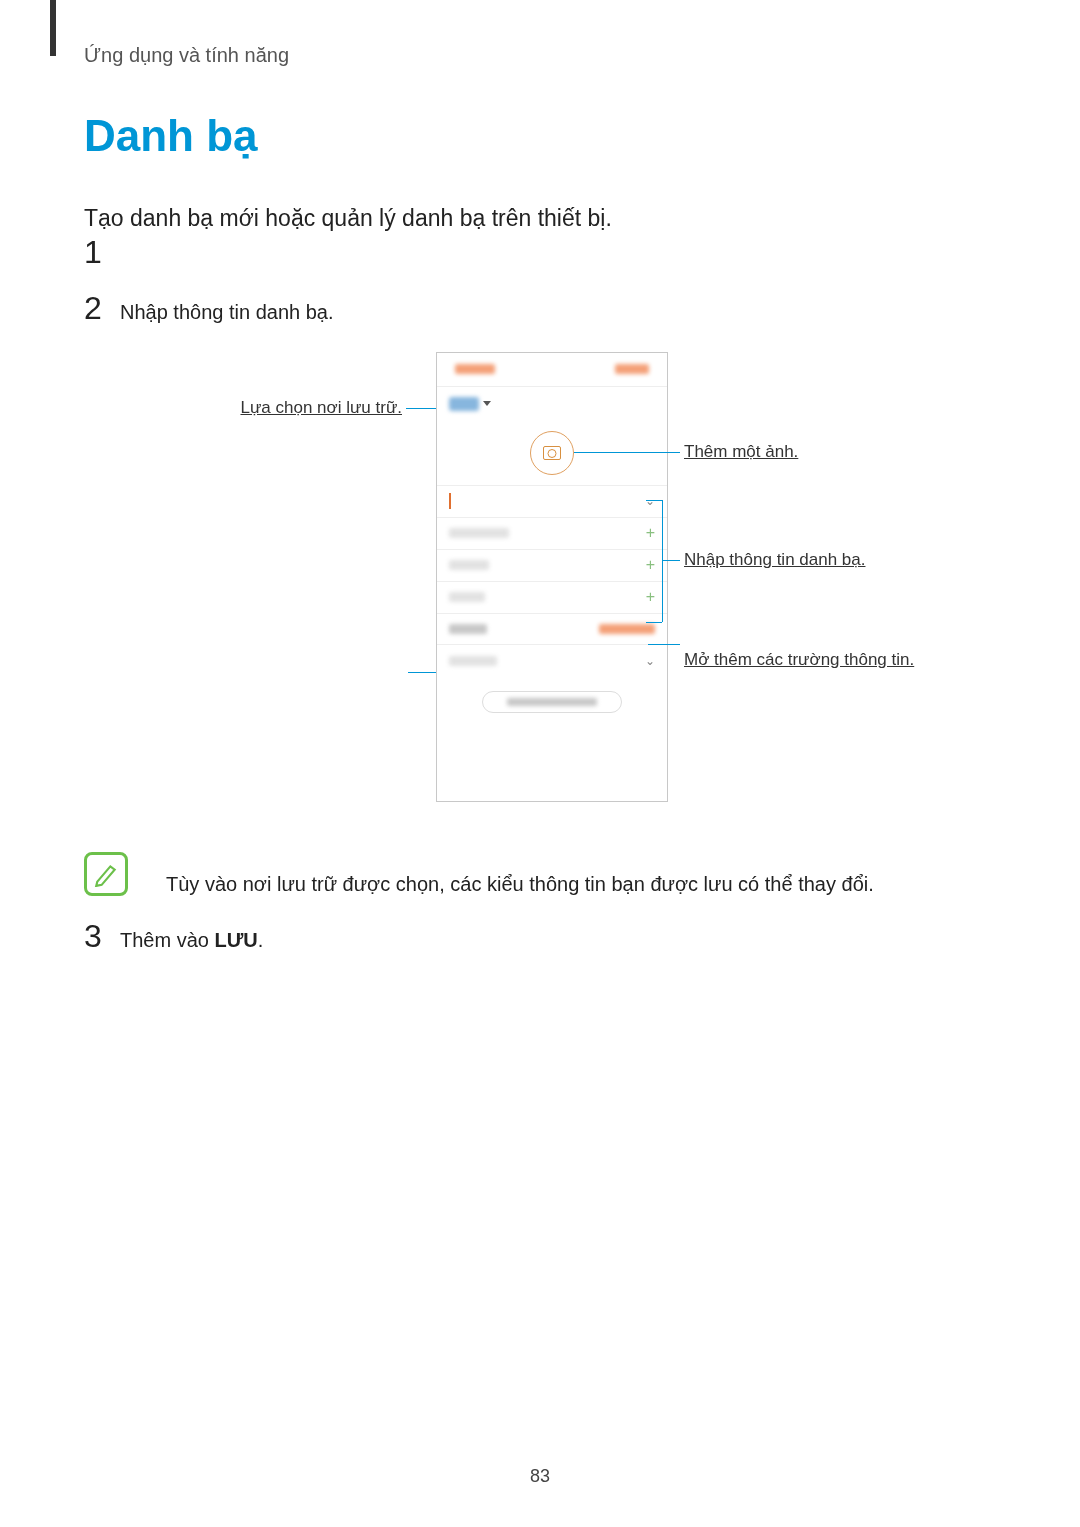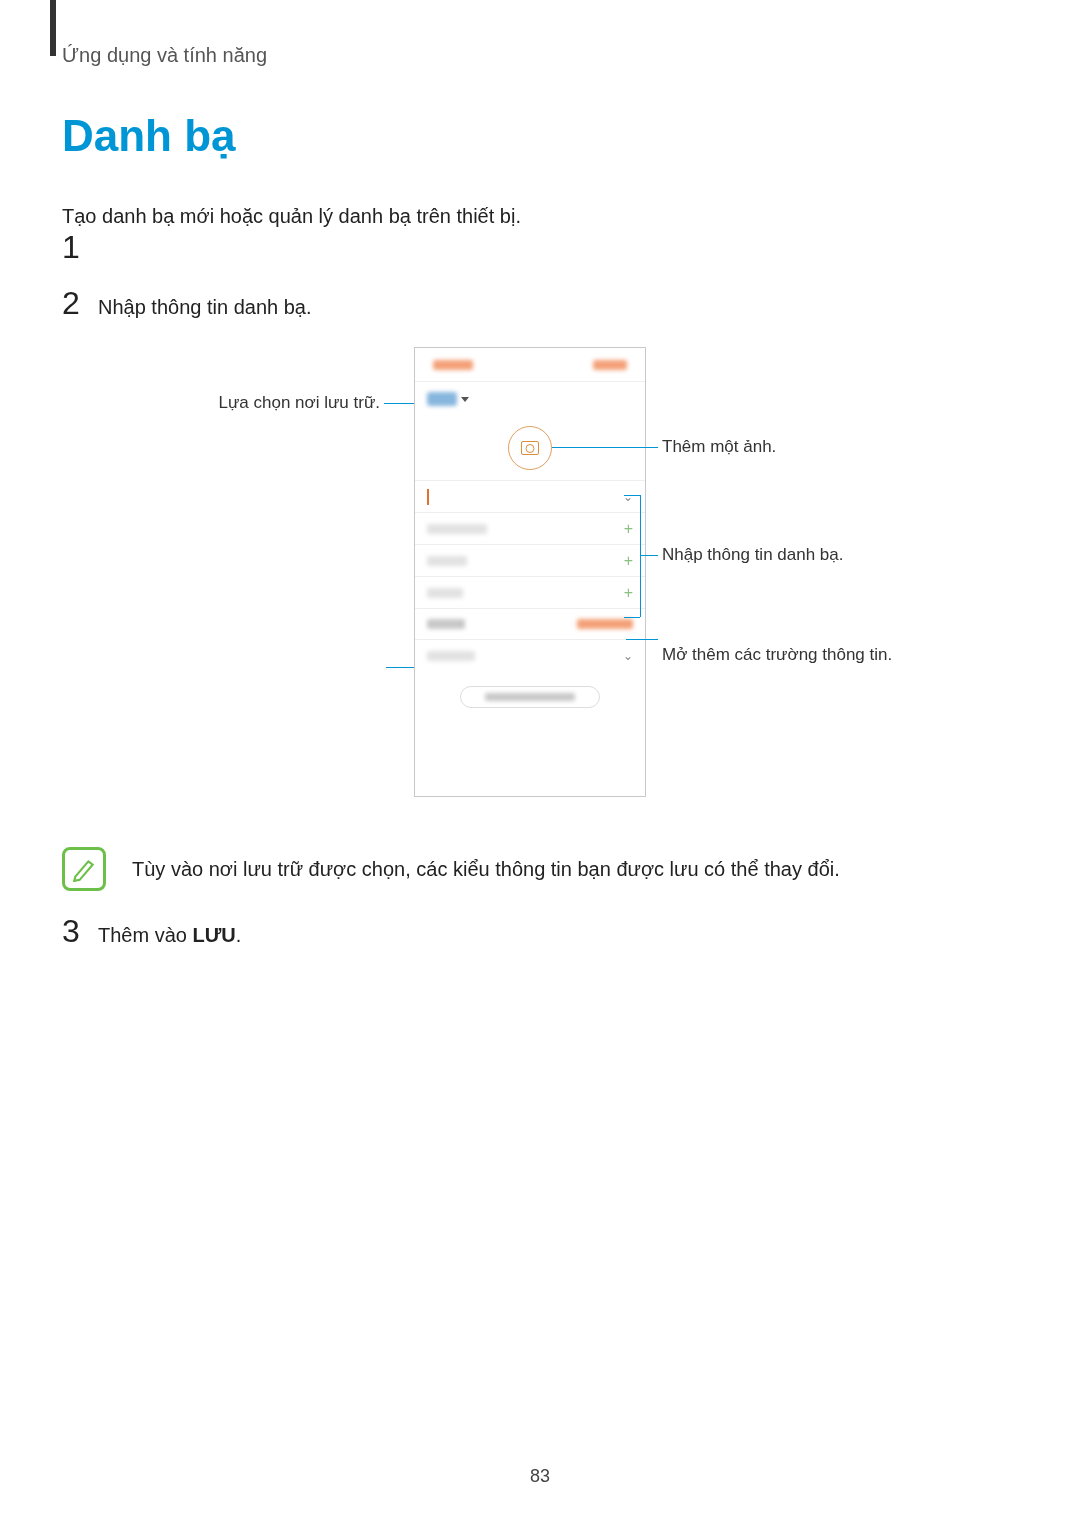--- a/index.html
+++ b/index.html
@@ -13,42 +13,42 @@
   }
   .page-marker {
     position: absolute;
     left: 50px;
     top: 0;
     width: 6px;
     height: 56px;
     background: #333;
   }
   .content {
-    padding: 44px 80px 0 62px;
+    padding: 44px 80px 0 84px;
   }
   .breadcrumb {
     font-size: 20px;
     color: #555;
     margin-bottom: 44px;
   }
   h1.main-title {
     color: #0096d6;
     font-size: 44px;
     font-weight: 700;
     margin-bottom: 40px;
   }
   h2.section {
     color: #bb1654;
     font-size: 30px;
     font-weight: 700;
     margin-top: 16px;
     margin-bottom: 14px;
   }
   p.body {
-    font-size: 20px;
+    font-size: 23px;
     color: #222;
     line-height: 1.5;
   }
   h3.subsection {
     font-size: 23px;
     font-weight: 700;
     color: #222;
     margin-top: 26px;
     margin-bottom: 18px;
   }
@@ -175,36 +175,37 @@
     margin:14px auto 0 auto;
     width:140px;height:22px;
     border:1px solid #ddd;
     border-radius:11px;
     display:flex;align-items:center;justify-content:center;
   }
   .callout-left, .callout-right {
     position:absolute;
     font-size:17px;
     color:#333;
+    text-decoration:underline;
   }
   .callout-left { text-align:right; }
   .callout-line {
     position:absolute;
     background:#0096d6;
     height:1px;
   }
   .callout-vline {
     position:absolute;
     background:#0096d6;
     width:1px;
   }
   .note-row {
     display:flex;
-    align-items:center;
-    gap:26px;
+    align-items:flex-end;
+    gap:38px;
     margin: 12px 0 24px 0;
   }
   .note-icon {
     width:44px;height:44px;
     border:3px solid #6cc04a;
     border-radius:8px;
     display:flex;align-items:center;justify-content:center;
     flex-shrink:0;
   }
   .note-icon svg { width:26px;height:26px; }

